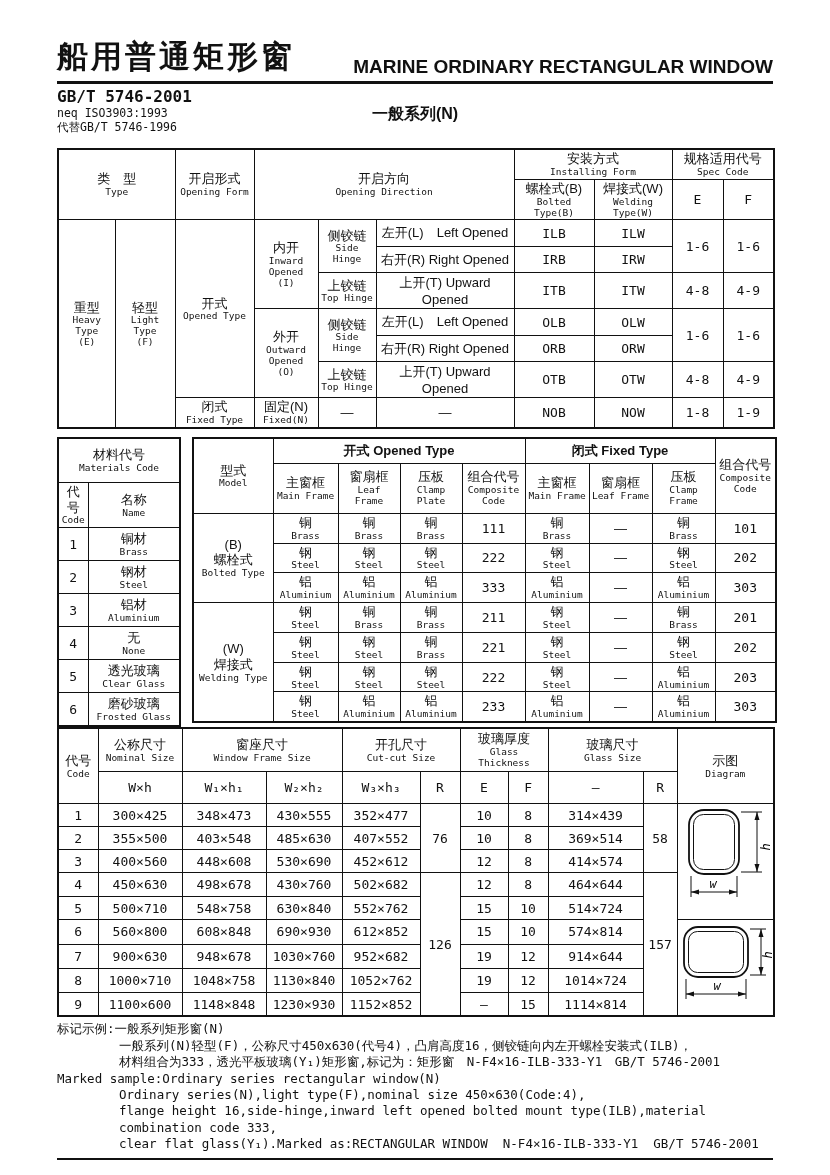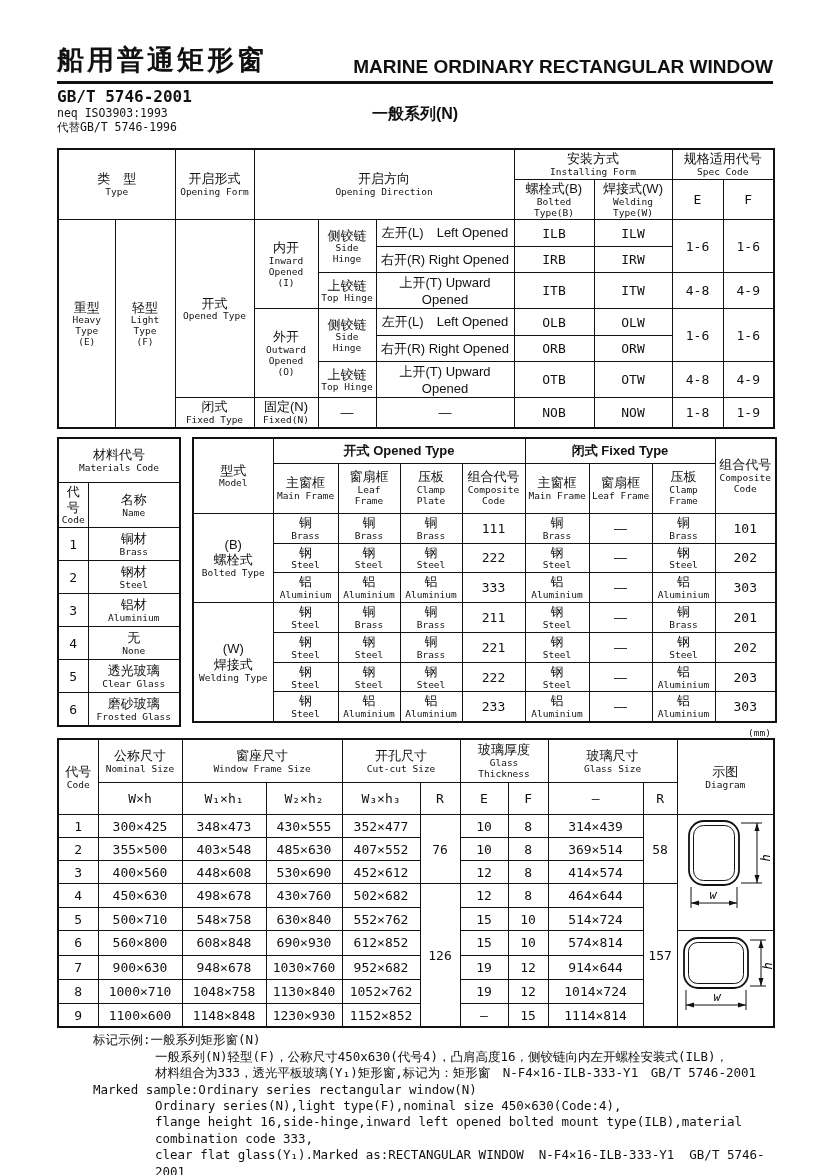--- a/index.html
+++ b/index.html
@@ -7,21 +7,21 @@
   body { width:830px; }
   .page {
     width:830px; height:1175px; background:#ffffff; color:#111;
     padding:30px 57px 0 57px; position:relative;
     font-family:"Liberation Sans","DejaVu Sans",sans-serif;
   }
   .mono { font-family:"DejaVu Sans Mono","Liberation Mono",monospace; }
 
   
   .titlebar { display:flex; justify-content:space-between; align-items:flex-end; height:48px; }
-  .title-cn { font-size:27px; font-weight:600; letter-spacing:3px; }
+  .title-cn { font-size:31px; font-weight:600; letter-spacing:3px; }
   .title-en { font-size:19px; font-weight:700; letter-spacing:0px; font-family:"Liberation Sans",sans-serif;margin-left:44px; }
   .rule { border-bottom:3px solid #111; margin-top:3px; }
   .subhead { position:relative; height:62px; }
   .std-main { font-size:16px; font-weight:600; padding-top:3px; }
   .std-sub  { font-size:11.5px; line-height:1.25; }
   .series { position:absolute; left:0; right:0; top:20px; text-align:center; }
   .series-cn { font-size:16px; font-weight:600; }
   .series-en { font-size:11px; }
 
   
@@ -37,21 +37,21 @@
 
   .t1 { width:716px; margin-top:2px; }
   .t2wrap { display:flex; gap:11px; margin-top:8px; }
   .t2l { width:122px; height:282px; }
   .t2r { width:583px; height:282px; }
   .units { text-align:right; font-size:9.5px; height:11px; line-height:11px; padding-right:2px; }
   .t3 { width:716px; }
 
   
   .notes { margin-top:4px; font-size:12.5px; line-height:16.4px; font-family:"DejaVu Sans Mono","DejaVu Sans",monospace; }
-  .notes div { white-space:pre-wrap;margin-left:36px; }
+  .notes div { white-space:pre-wrap; }
   .ind { padding-left:62px; }
 
   
   .footer { border-top:2px solid #111; margin-top:5px; padding-top:7px; text-align:center; }
 
   svg text { font-family:"DejaVu Sans Mono","Liberation Mono",monospace; }
 </style>
 </head>
 <body>
 
@@ -529,21 +529,20 @@
             <td>
               <span class="cn">铝</span>
               <span class="en">Aluminium</span>
             </td>
             <td class="code">303</td>
       </tr>
     </tbody>
       </table>
   </div>
 
-  <div class="units mono">(mm)</div>
 
   <table class="t t3">
     <colgroup>
         <col style="width:40px">
         <col style="width:84px">
         <col style="width:84px">
         <col style="width:76px">
         <col style="width:78px">
         <col style="width:40px">
         <col style="width:48px">

